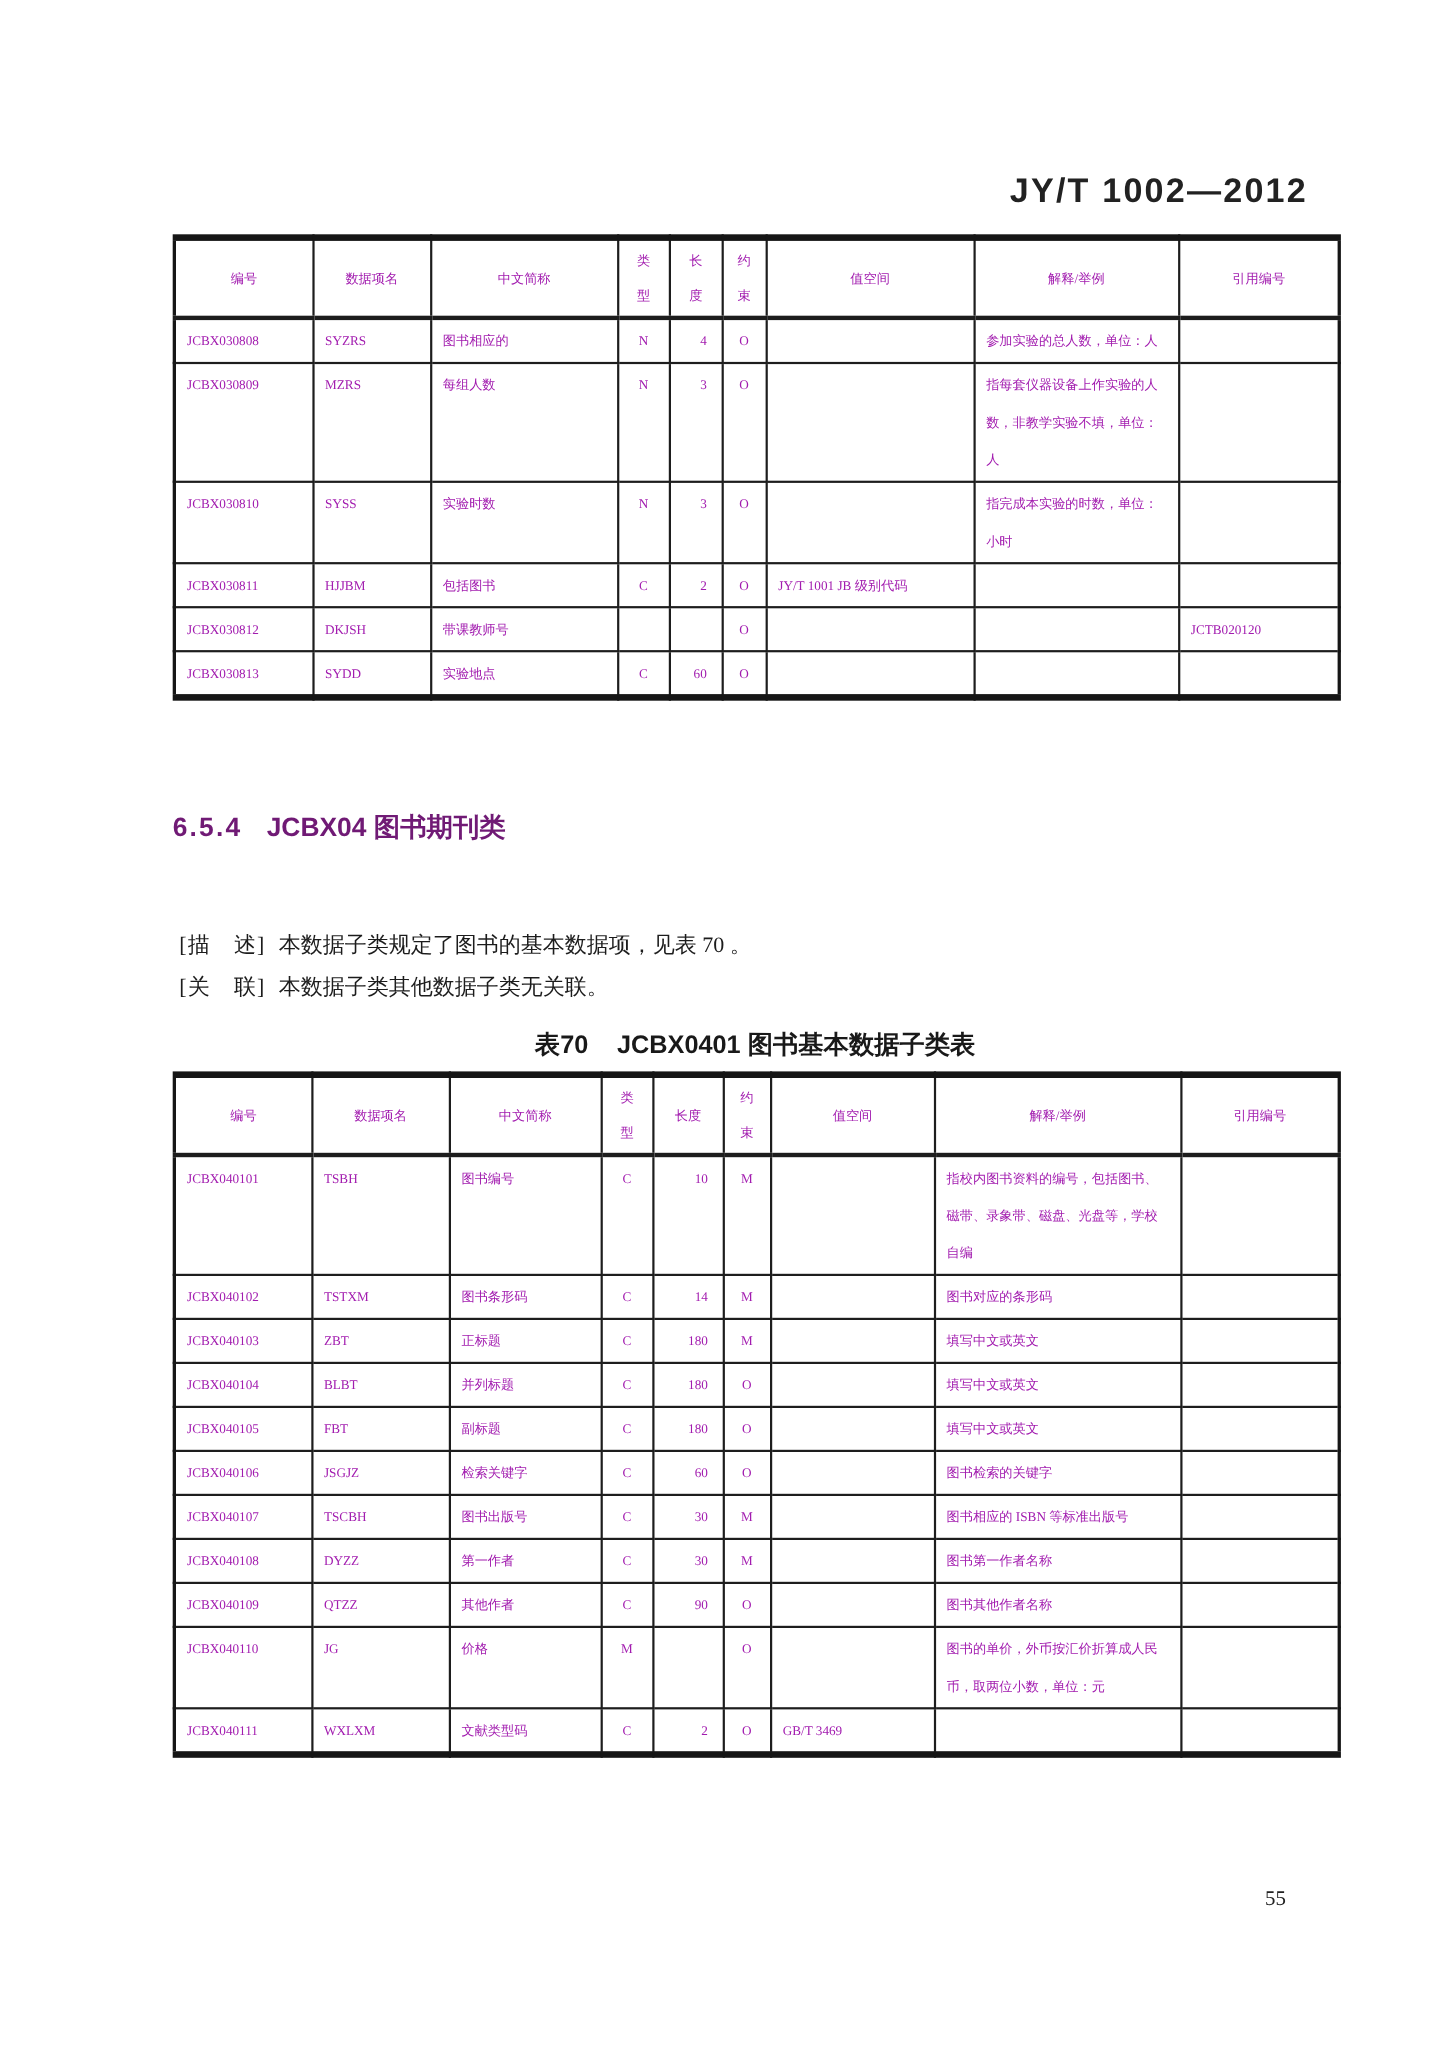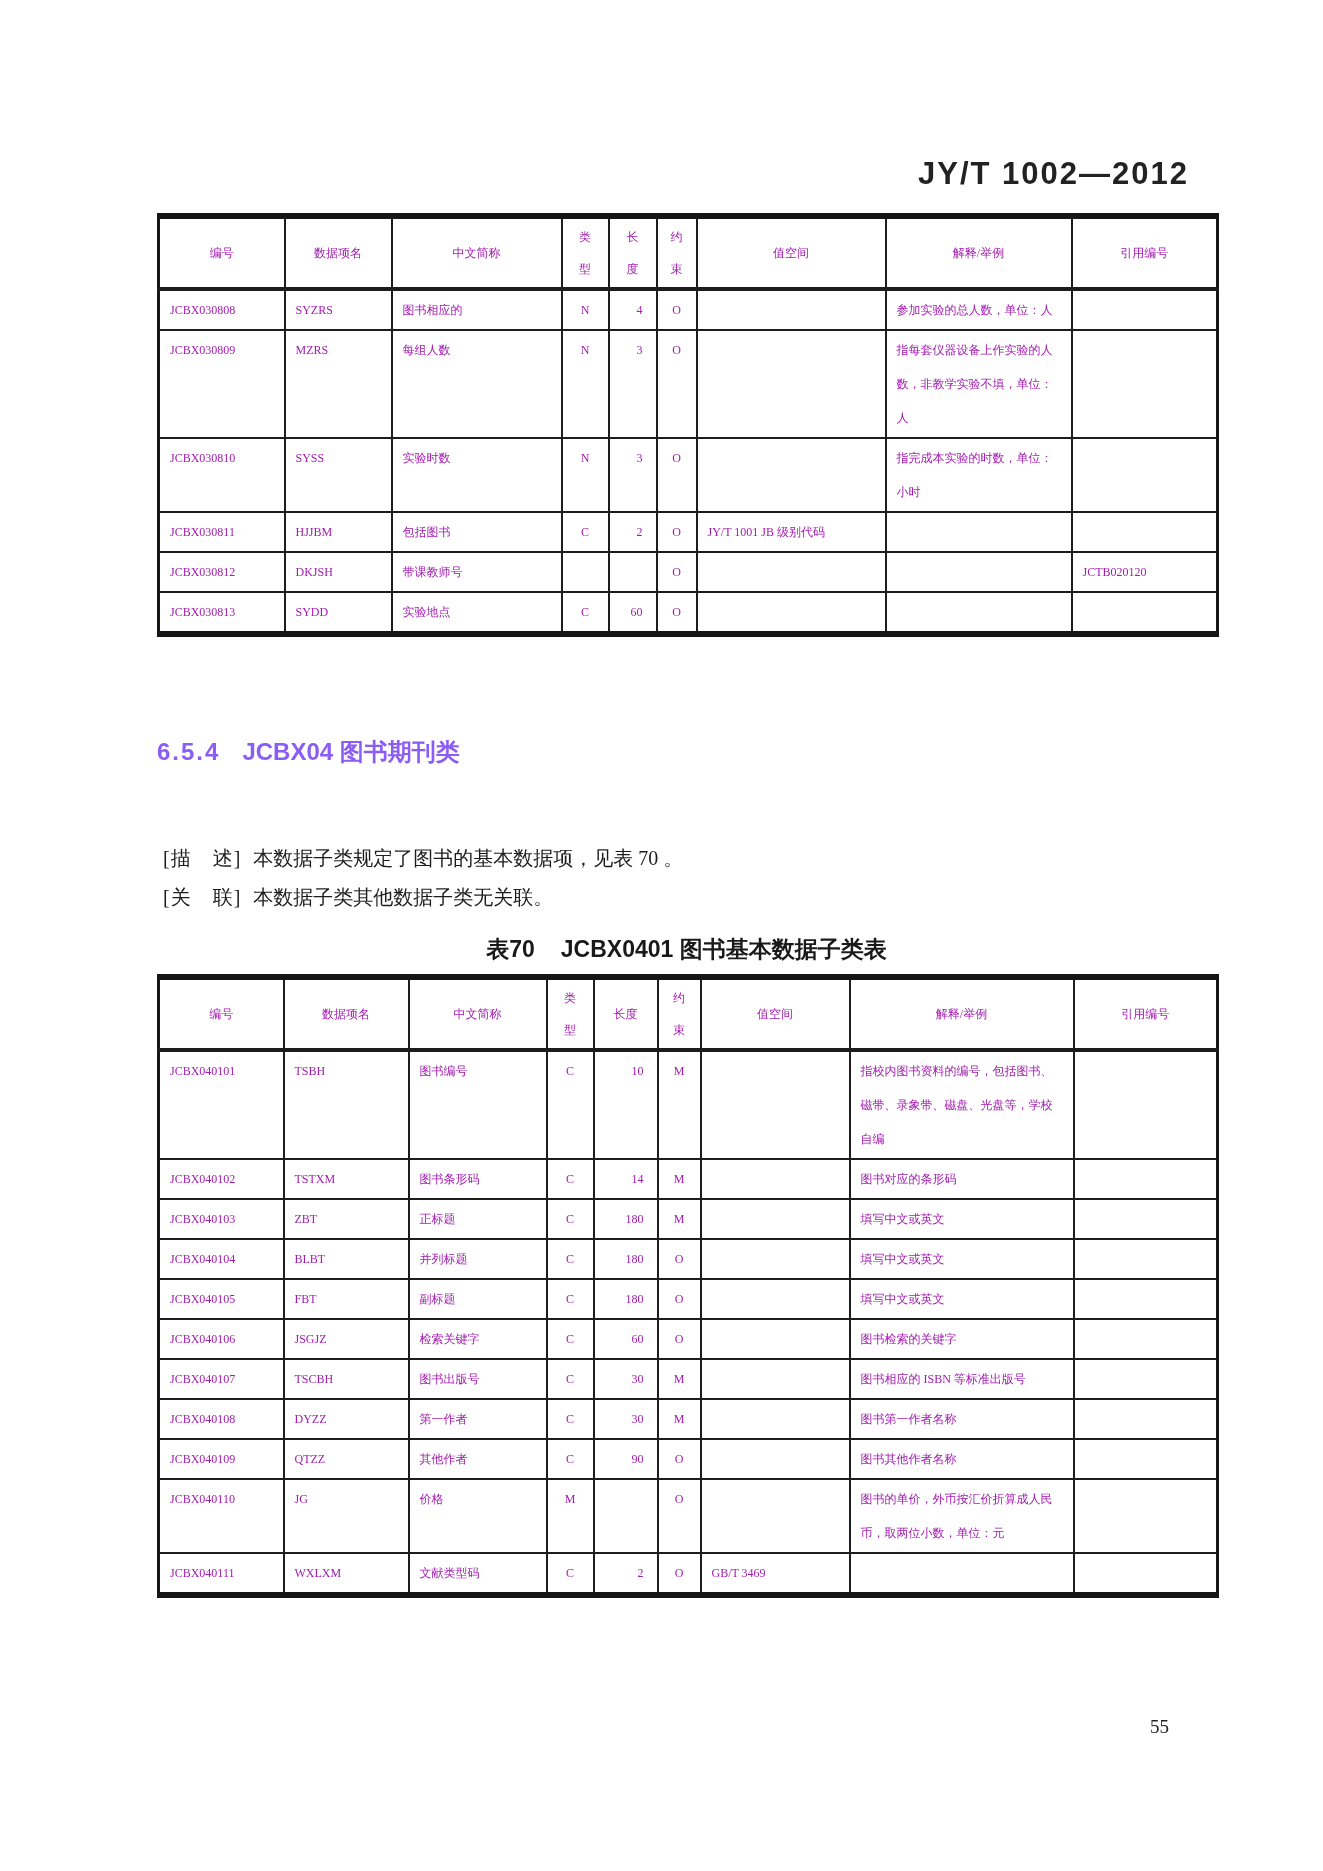--- a/index.html
+++ b/index.html
@@ -34,21 +34,21 @@
     font-weight:normal; white-space:pre-line; line-height:32px;
     border-bottom-width:4px; padding:1px 2px;
   }
   .dtable td { padding:2px 10px; }
   .dtable td.c3, .dtable td.c5 { text-align:center; padding:2px 2px; }
   .dtable td.c4 { text-align:right; padding:2px 13px 2px 2px; }
   
   .heading {
     position:absolute; left:157px;
     font-family:"Liberation Sans","DejaVu Sans",sans-serif;
-    font-weight:700; font-size:24px; color:#8b5cf6; white-space:nowrap;
+    font-weight:700; font-size:24px; color:#701a75; white-space:nowrap;
   }
   .h1 { top:736px; }
   .h2 { top:794px; }
   .heading .num { letter-spacing:2px; }
   .heading .ttl { margin-left:22px; }
   
   .para {
     position:absolute; left:163px;
     font-size:20px; color:#1c1c1c; white-space:nowrap;
   }

